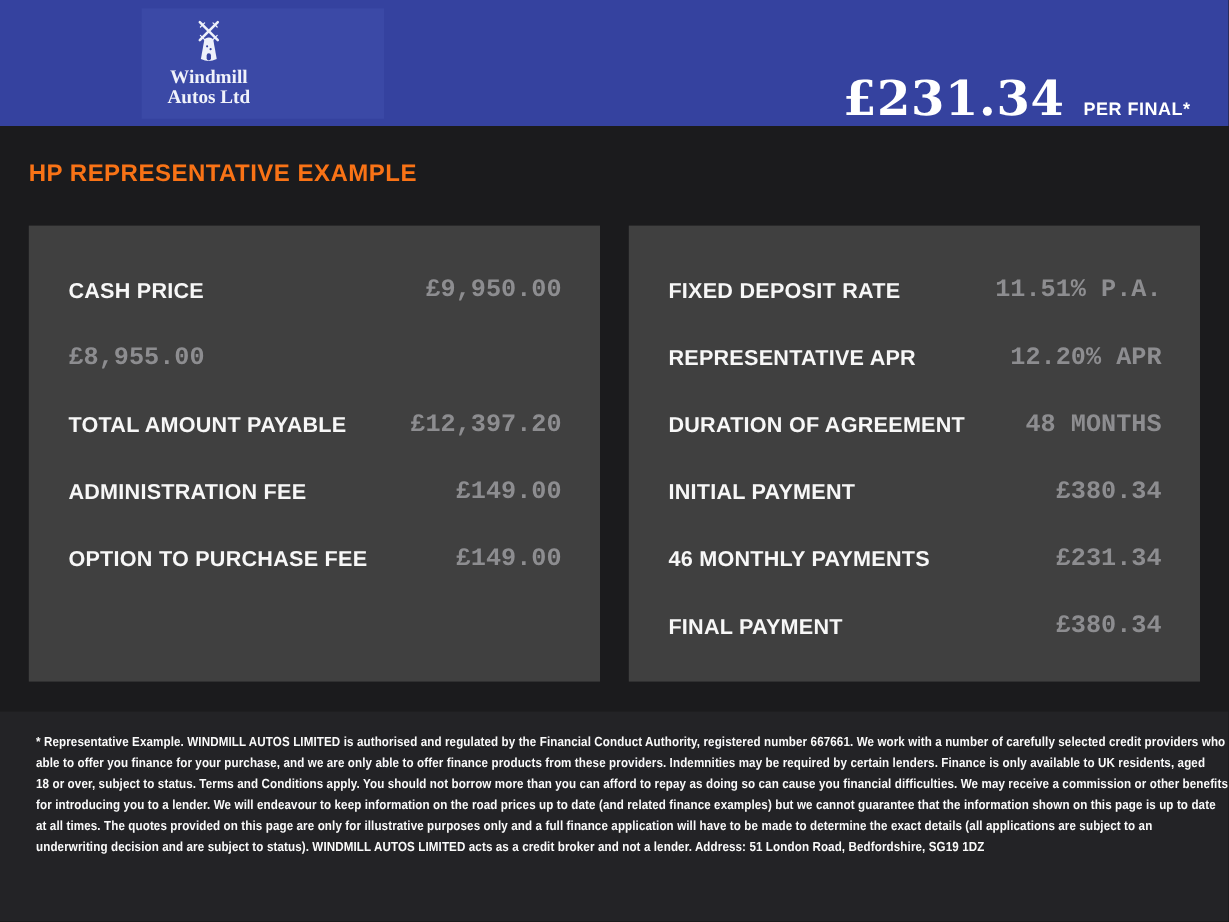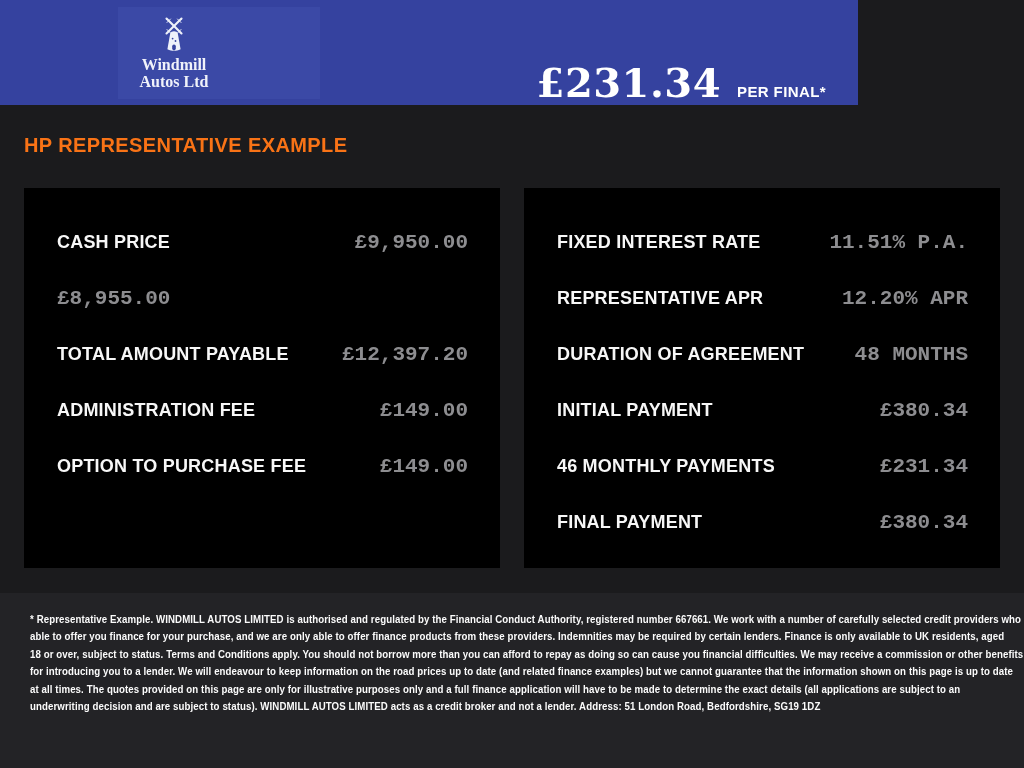--- a/index.html
+++ b/index.html
@@ -13,21 +13,21 @@
     width: 1024px;
     height: 768px;
     overflow: hidden;
     background: #1b1b1d;
   }
 
   
   .header {
     position: absolute;
     left: 0; top: 0;
-    width: 858px; height: 105px;
+    width: 1024px; height: 105px;
     background: #35429f;
   }
   .logo-box {
     position: absolute;
     left: 118px; top: 7px;
     width: 202px; height: 92px;
     background: #3b49a6;
   }
   .logo-cluster {
     position: absolute;
@@ -85,21 +85,21 @@
     font-weight: 700;
     color: #f97316;
     letter-spacing: 0.4px;
   }
 
   
   .panel {
     position: absolute;
     top: 188px;
     width: 476px; height: 380px;
-    background: #000000;
+    background: #404040;
     box-sizing: border-box;
     padding: 26px 32px 18px 33px;
     display: flex;
     flex-direction: column;
   }
   .panel-left  { left: 24px; }
   .panel-right { left: 524px; }
   .finance-row {
     height: 56px;
     display: flex;
@@ -196,21 +196,21 @@
       <span class="finance-value">£149.00</span>
     </div>
     <div class="finance-row">
       <span class="finance-label">OPTION TO PURCHASE FEE</span>
       <span class="finance-value">£149.00</span>
     </div>
   </div>
 
   <div class="panel panel-right">
     <div class="finance-row">
-      <span class="finance-label">FIXED INTEREST RATE</span>
+      <span class="finance-label">FIXED DEPOSIT RATE</span>
       <span class="finance-value">11.51% P.A.</span>
     </div>
     <div class="finance-row">
       <span class="finance-label">REPRESENTATIVE APR</span>
       <span class="finance-value">12.20% APR</span>
     </div>
     <div class="finance-row">
       <span class="finance-label">DURATION OF AGREEMENT</span>
       <span class="finance-value">48 MONTHS</span>
     </div>

